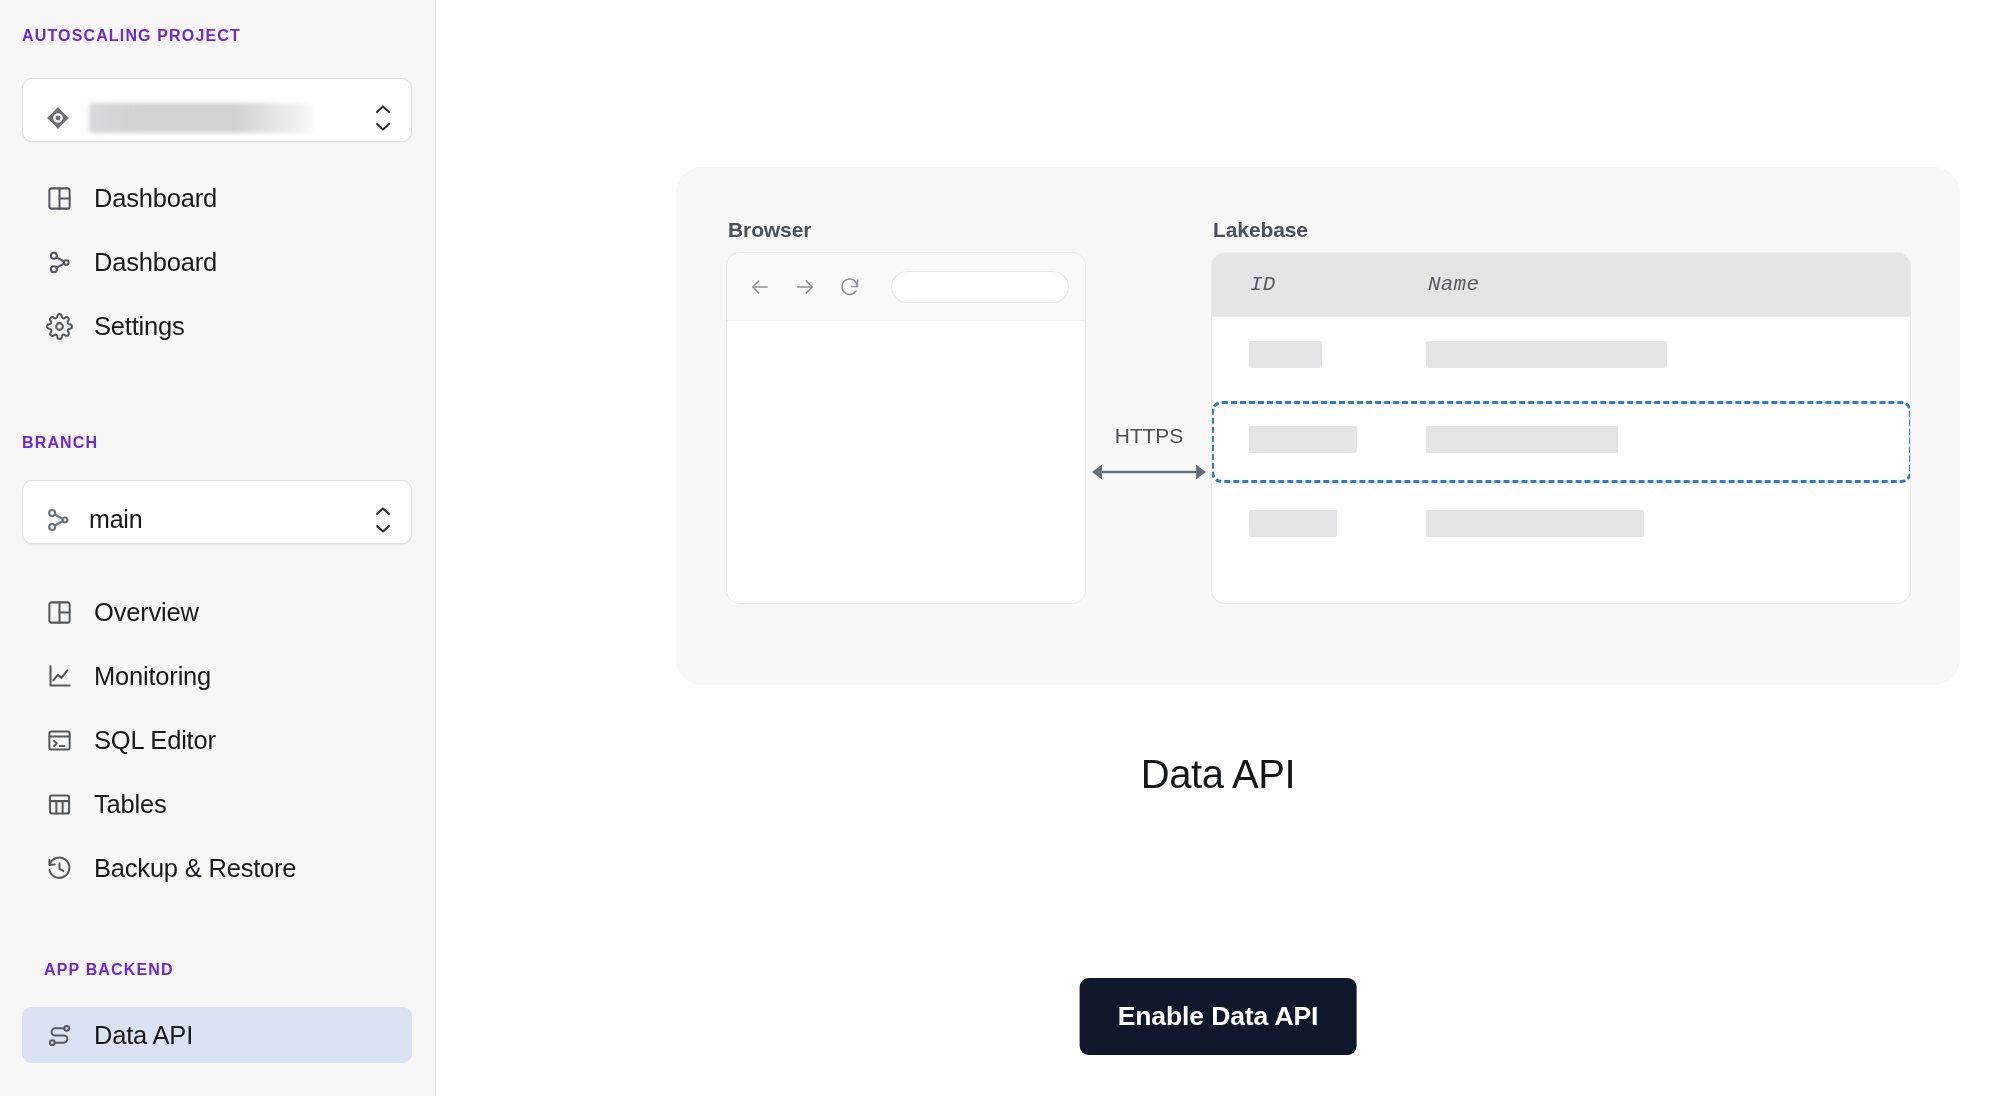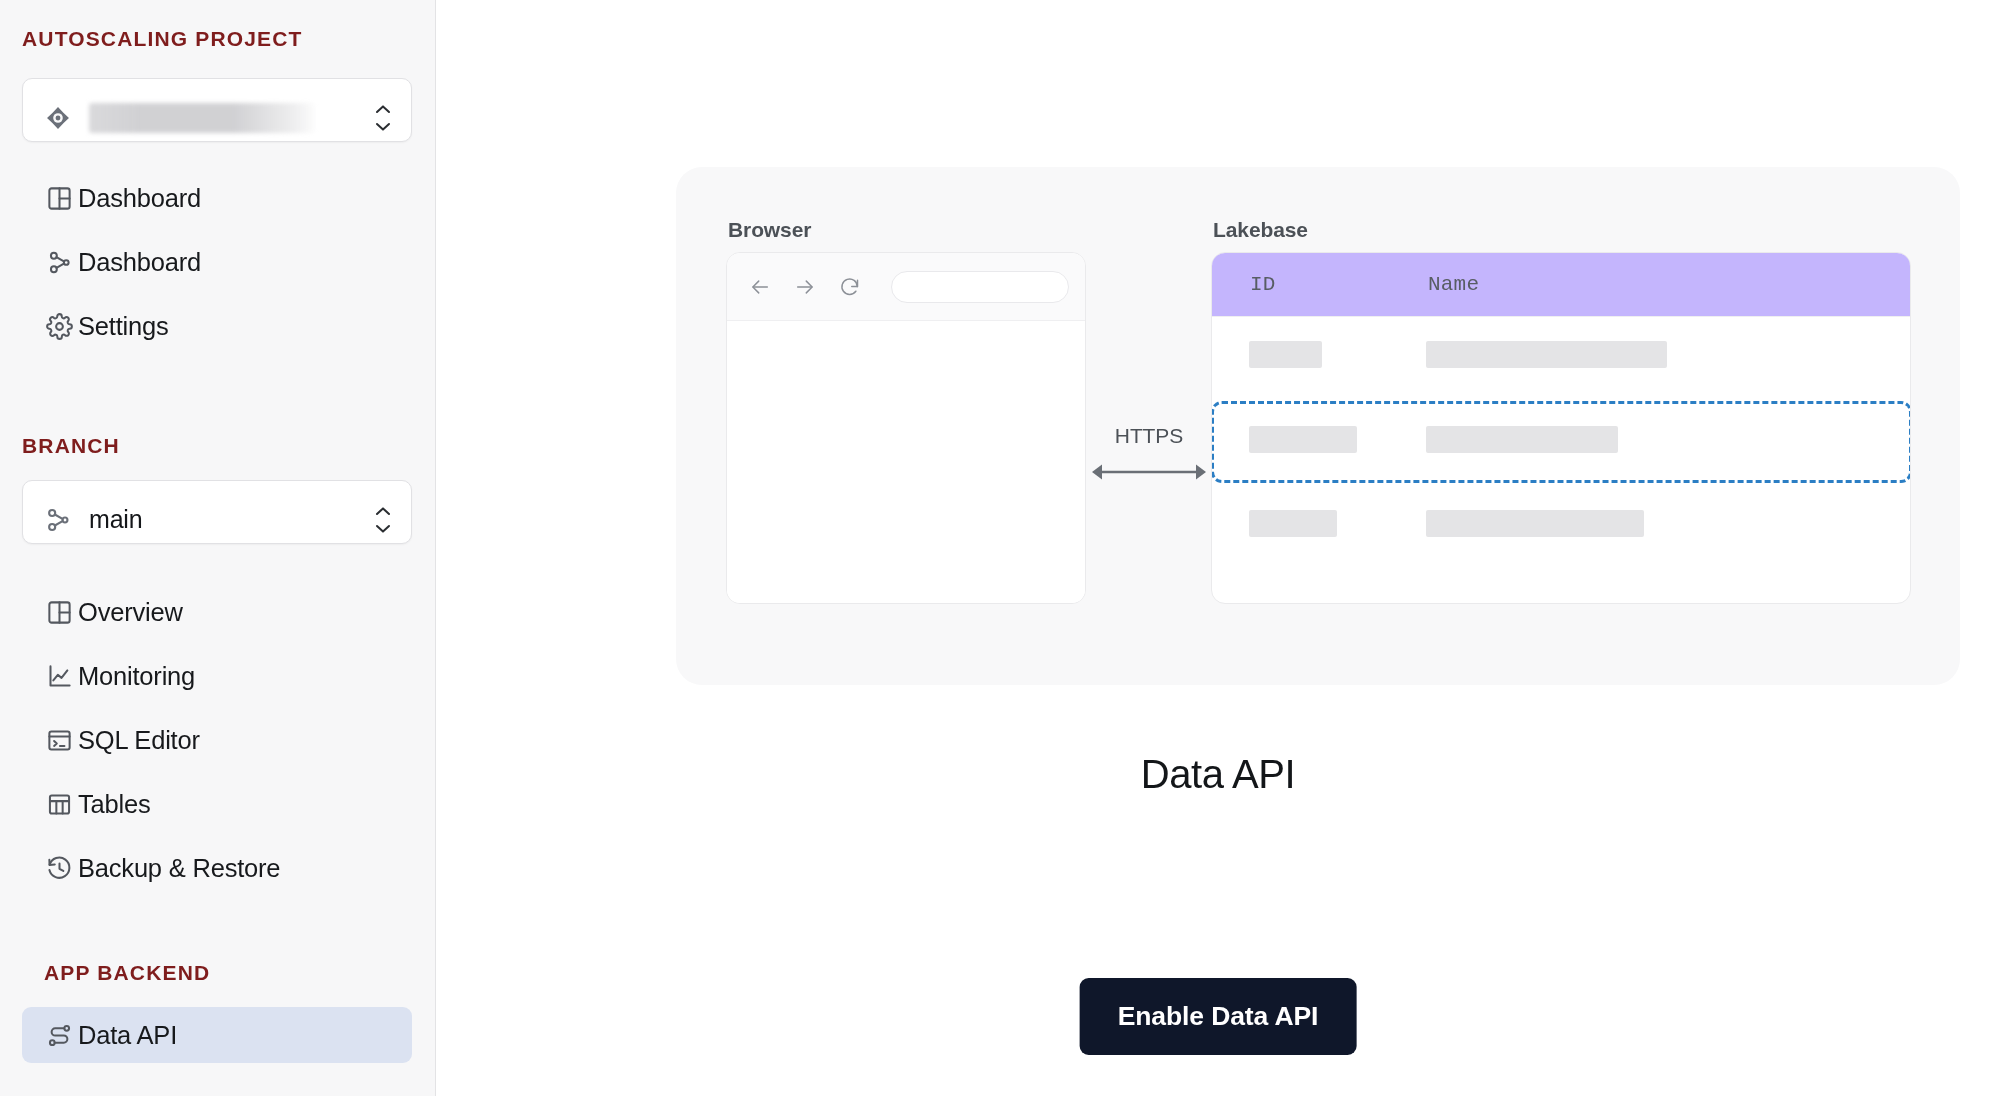--- a/index.html
+++ b/index.html
@@ -25,24 +25,24 @@
     position: relative;
     width: 436px;
     height: 1096px;
     background: #f7f7f8;
     border-right: 1px solid #e3e3e5;
     flex: 0 0 436px;
     padding: 0 22px;
   }
 
   .section-label {
-    font-size: 21px;
+    font-size: 16px;
     font-weight: 700;
     letter-spacing: 1.15px;
-    color: #7f1d1d;
+    color: #6d28d9;
     text-transform: uppercase;
     line-height: 1;
   }
   .section-label.top     { position: absolute; left: 22px; top: 28px; }
   .section-label.branch  { position: absolute; left: 22px; top: 435px; }
   .section-label.backend { position: absolute; left: 44px; top: 962px; }
 
   
   .selector {
     position: absolute;
@@ -114,21 +114,21 @@
     color: #17191c;
   }
   .nav-item.active { background: #dbe2f1; }
   .nav-item .nav-icon {
     flex: 0 0 auto;
     width: 30px; height: 30px;
     display: flex; align-items: center; justify-content: center;
     color: #54585f;
   }
   .nav-item .nav-label {
-    margin-left: 4px;
+    margin-left: 20px;
     font-size: 25.5px;
     letter-spacing: -0.2px;
     color: #17191c;
     white-space: nowrap;
   }
 
   
   #main {
     position: relative;
     flex: 1 1 auto;
@@ -206,22 +206,23 @@
     width: 700px;
     height: 352px;
     background: #ffffff;
     border: 1px solid #eaeaec;
     border-radius: 14px;
     overflow: hidden;
   }
   #lakebase-header {
     position: relative;
     height: 64px;
-    background: #c4b5fd;
+    background: #e5e5e5;
     border-bottom: 1px solid #efeff1;
+    font-style: italic;
   }
   .col-head {
     position: absolute;
     top: 21px;
     font-family: "Liberation Mono", "DejaVu Sans Mono", monospace;
     font-size: 21px;
     color: #585d64;
     letter-spacing: 0.2px;
     line-height: 1;
   }

